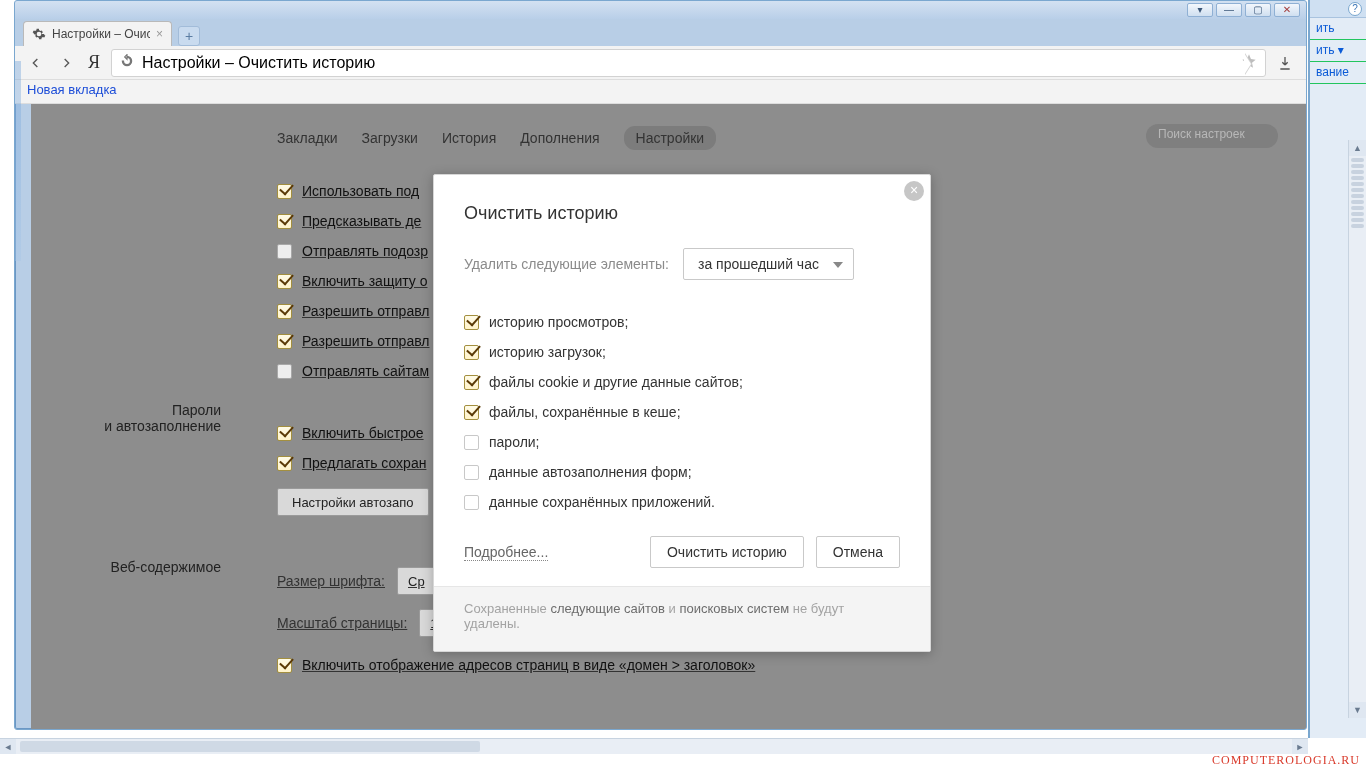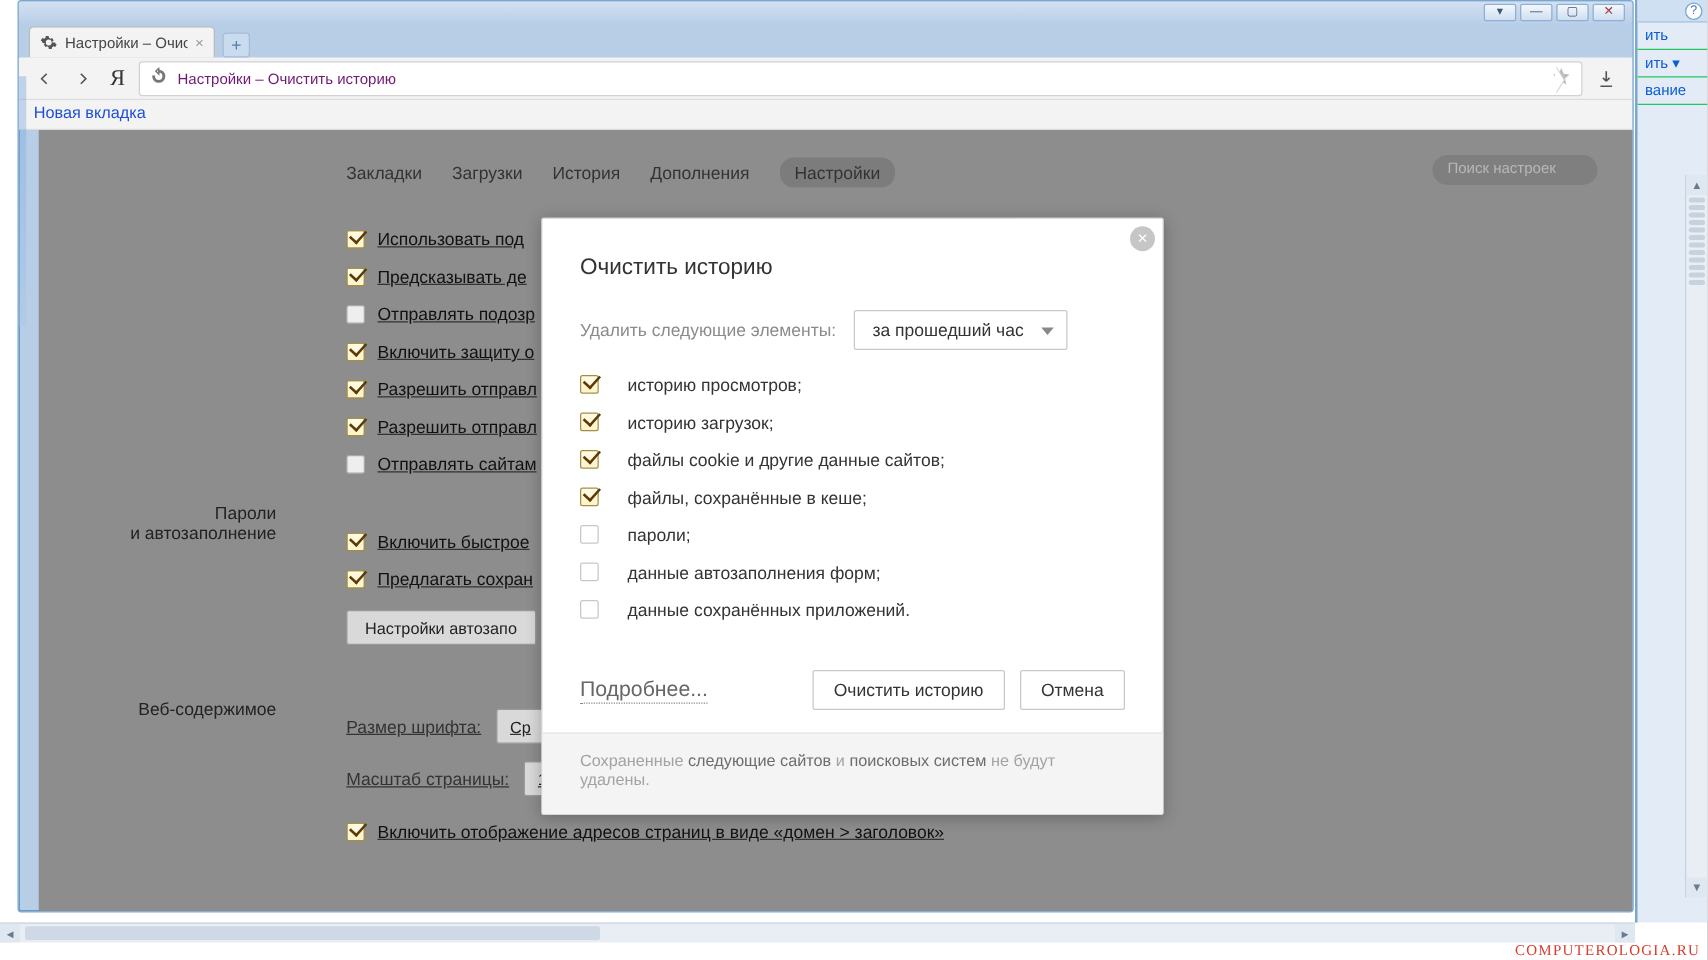--- a/index.html
+++ b/index.html
@@ -40,21 +40,21 @@
   .tab .tab-x { margin-left:6px; color:#9a9a9a; font-size:12px; }
   .newtab { width:22px; height:20px; margin-left:6px; background:#c9dbef; border:1px solid #a2bcd9; border-radius:3px; text-align:center; line-height:18px; color:#5a7ca2; font-size:14px; }
 
   .toolbar { height:34px; background:#f3f3f3; display:flex; align-items:center; padding:0 10px; gap:8px; border-bottom:1px solid #ddd; }
   .navbtn { width:22px; height:22px; display:flex; align-items:center; justify-content:center; color:#666; }
   .navbtn svg{width:16px;height:16px;stroke:#555;fill:none;stroke-width:2;}
   .ybtn { font-family:"Times New Roman",serif; font-size:18px; color:#333; width:18px; text-align:center; }
   .addressbar { flex:1; height:28px; background:#fff; border:1px solid #d2d2d2; border-radius:3px; display:flex; align-items:center; padding:0 8px; position:relative; }
   .reload { margin-right:8px; color:#777; }
   .reload svg{width:14px;height:14px;stroke:#777;fill:none;stroke-width:2;}
-  .addr-text { flex:1; font-size:12px; color:#701a75; }
+  .addr-text { flex:1; font-size:16px; color:#000000; }
   .star { color:#999; }
   .star svg{width:16px;height:16px;fill:#bdbdbd;}
   .arrow-tip { position:absolute; right:-1px; top:0; bottom:0; width:16px; display:flex; align-items:center; }
   .arrow-tip::before { content:""; position:absolute; left:-6px; top:3px; bottom:3px; width:0; border-left:7px solid #fff; border-top:11px solid transparent; border-bottom:11px solid transparent; filter:drop-shadow(1px 0 0 #d2d2d2); }
   .dlbtn { width:22px; height:22px; display:flex; align-items:center; justify-content:center; }
   .dlbtn svg{width:16px;height:16px;stroke:#555;fill:none;stroke-width:2;}
 
   .bookbar { height:24px; background:#f3f3f3; padding:2px 12px; font-size:13px; color:#1d4ed8; border-bottom:1px solid #ddd; }
 
   
@@ -82,27 +82,27 @@
 
   
   .modal { position:absolute; left:402px; top:70px; width:498px; background:#fff; border:1px solid #d7d7d7; border-radius:2px; box-shadow:0 2px 12px rgba(0,0,0,.25); }
   .modal-close { position:absolute; right:6px; top:6px; width:20px; height:20px; border-radius:50%; background:#c6c6c6; color:#fff; text-align:center; line-height:19px; font-size:14px; cursor:pointer; }
   .modal-hd { padding:28px 30px 6px 30px; font-size:18px; color:#333; }
   .modal-row1 { display:flex; align-items:center; gap:14px; padding:18px 30px 4px 30px;text-align:right; }
   .modal-row1 .lbl { color:#8b8b8b; font-size:14px; }
   .dropdown { height:32px; border:1px solid #c9c9c9; border-radius:2px; padding:0 34px 0 14px; font-size:14px; color:#333; position:relative; display:flex; align-items:center; background:#fff; }
   .dropdown::after { content:""; position:absolute; right:10px; top:13px; border-left:5px solid transparent; border-right:5px solid transparent; border-top:6px solid #888; }
   .modal-list { padding:16px 30px 6px 30px; }
-  .mrow { display:flex; align-items:flex-start; gap:23px; height:30px; font-size:14px; color:#333; }
+  .mrow { display:flex; align-items:flex-end; gap:10px; height:30px; font-size:14px; color:#333; }
   .mck { width:15px; height:15px; border-radius:2px; position:relative; flex-shrink:0; }
   .mck.on { border:1px solid #a38f3f; background:linear-gradient(#fffbe7,#fff3c9); }
   .mck.on::after { content:""; position:absolute; left:2px; top:-1px; width:11px; height:6px; border-left:2px solid #5b3a06; border-bottom:2px solid #5b3a06; transform:rotate(-48deg); }
   .mck.off { border:1px solid #c8c8c8; background:#fff; }
   .modal-actions { display:flex; align-items:center; padding:20px 30px 18px 30px; gap:12px; }
-  .link-more { color:#666; font-size:17px; border-bottom:1px dotted #888; margin-right:auto; }
+  .link-more { color:#666; font-size:14px; border-bottom:1px dotted #888; margin-right:auto; }
   .btn { height:32px; padding:0 16px; border:1px solid #c9c9c9; border-radius:2px; background:#fff; font-size:14px; color:#333; }
   .modal-foot { padding:14px 30px 20px 30px; background:#f4f4f4; border-top:1px solid #e6e6e6; font-size:13px; color:#a3a3a3; }
   .modal-foot .em { color:#6d6d6d; }
 
 </style>
 </head>
 <body>
 
 <div class="desktop">
 

